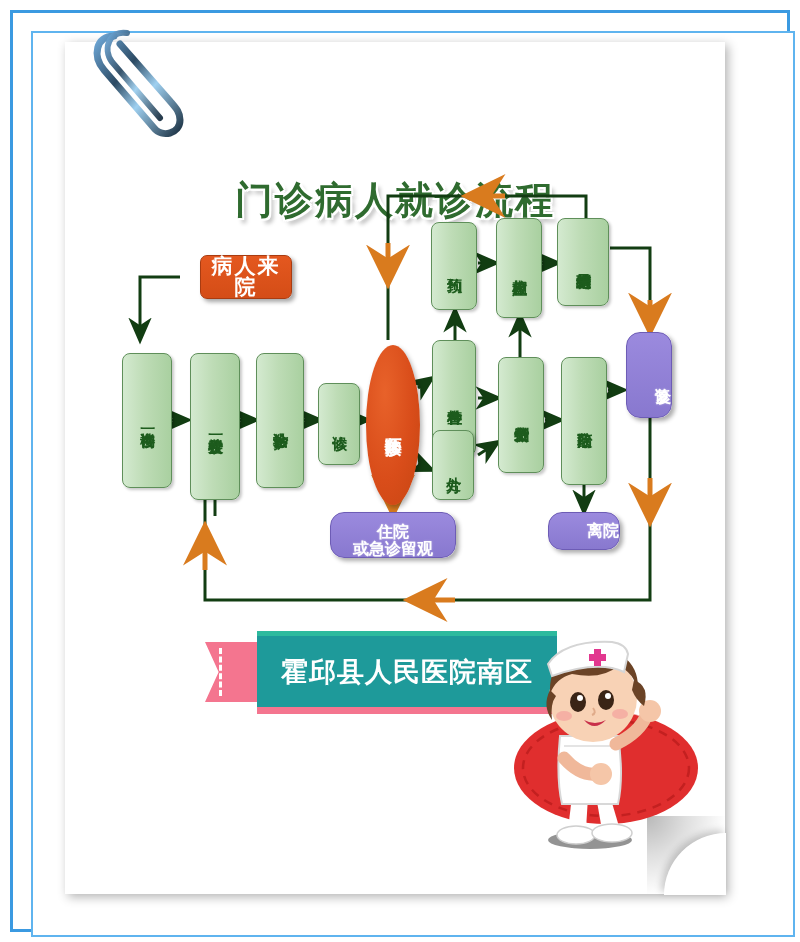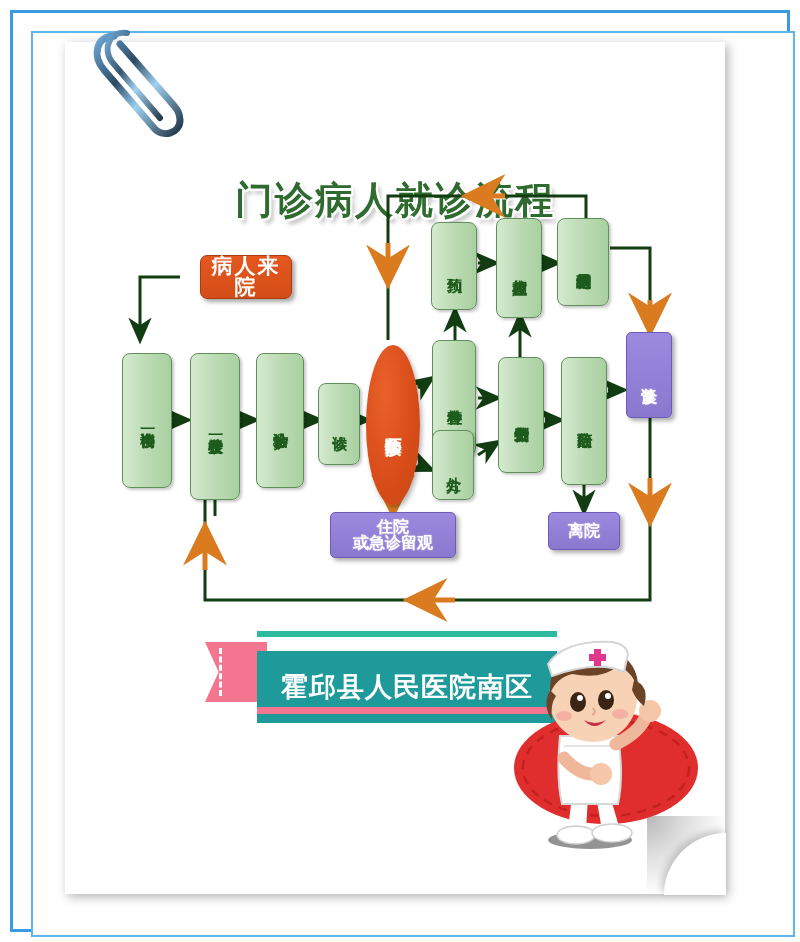--- a/index.html
+++ b/index.html
@@ -74,24 +74,25 @@
     box-shadow:2px 2px 3px rgba(0,0,0,.22);
   }
   .orange-box{
     background:linear-gradient(to bottom,#e4581f 0%,#d44d17 100%);
     border:1px solid #a93c11;border-radius:7px;
     color:#ffffff;font-weight:bold;font-size:21px;letter-spacing:2px;
     box-shadow:3px 3px 4px rgba(0,0,0,.35);
   }
   .purple{
     background:linear-gradient(to bottom,#9b8ade 0%,#8878cf 100%);
-    border:1px solid #6d5cb5;border-radius:5px;
+    border:1px solid #6d5cb5;border-radius:14px;
     color:#ffffff;font-weight:bold;font-size:16px;
     box-shadow:3px 3px 4px rgba(0,0,0,.32);
     text-shadow:0 0 2px rgba(255,255,255,.5);
+    justify-content:flex-end;
   }
   .ellipse{
     background:radial-gradient(ellipse at 35% 30%,#e8622a 0%,#d94d1a 55%,#c64512 100%);
     border-radius:50%;
     color:#ffffff;font-weight:bold;font-size:17px;
     box-shadow:2px 3px 5px rgba(0,0,0,.3);
   }
   
   #banner{position:absolute;left:205px;top:636px;width:395px;height:72px;}
   #banner-tail-l{
@@ -99,21 +100,21 @@
     background:#f4758f;
     clip-path:polygon(0 0,100% 0,100% 100%,0 100%,22% 50%);
   }
   #banner-tail-l .dash{
     position:absolute;left:14px;top:6px;width:2px;height:48px;
     border-left:3px dashed #ffffff;
   }
   #banner-main{
     position:absolute;left:52px;top:0;width:300px;height:72px;
     background:#1e9a9a;
-    display:flex;align-items:center;justify-content:center;margin-top:15px;
+    display:flex;align-items:center;justify-content:center;
   }
   #banner-main .btxt{
     color:#ffffff;font-size:27px;font-weight:bold;letter-spacing:1px;
     font-family:"DejaVu Sans","Liberation Sans",sans-serif;
   }
   #banner-strip-top{position:absolute;left:52px;top:-5px;width:300px;height:6px;background:#2dba9e;}
   #banner-strip-bot{position:absolute;left:52px;top:71px;width:300px;height:7px;background:#f4758f;}
   
   #nurse{position:absolute;left:498px;top:628px;width:210px;height:230px;}
 </style>

